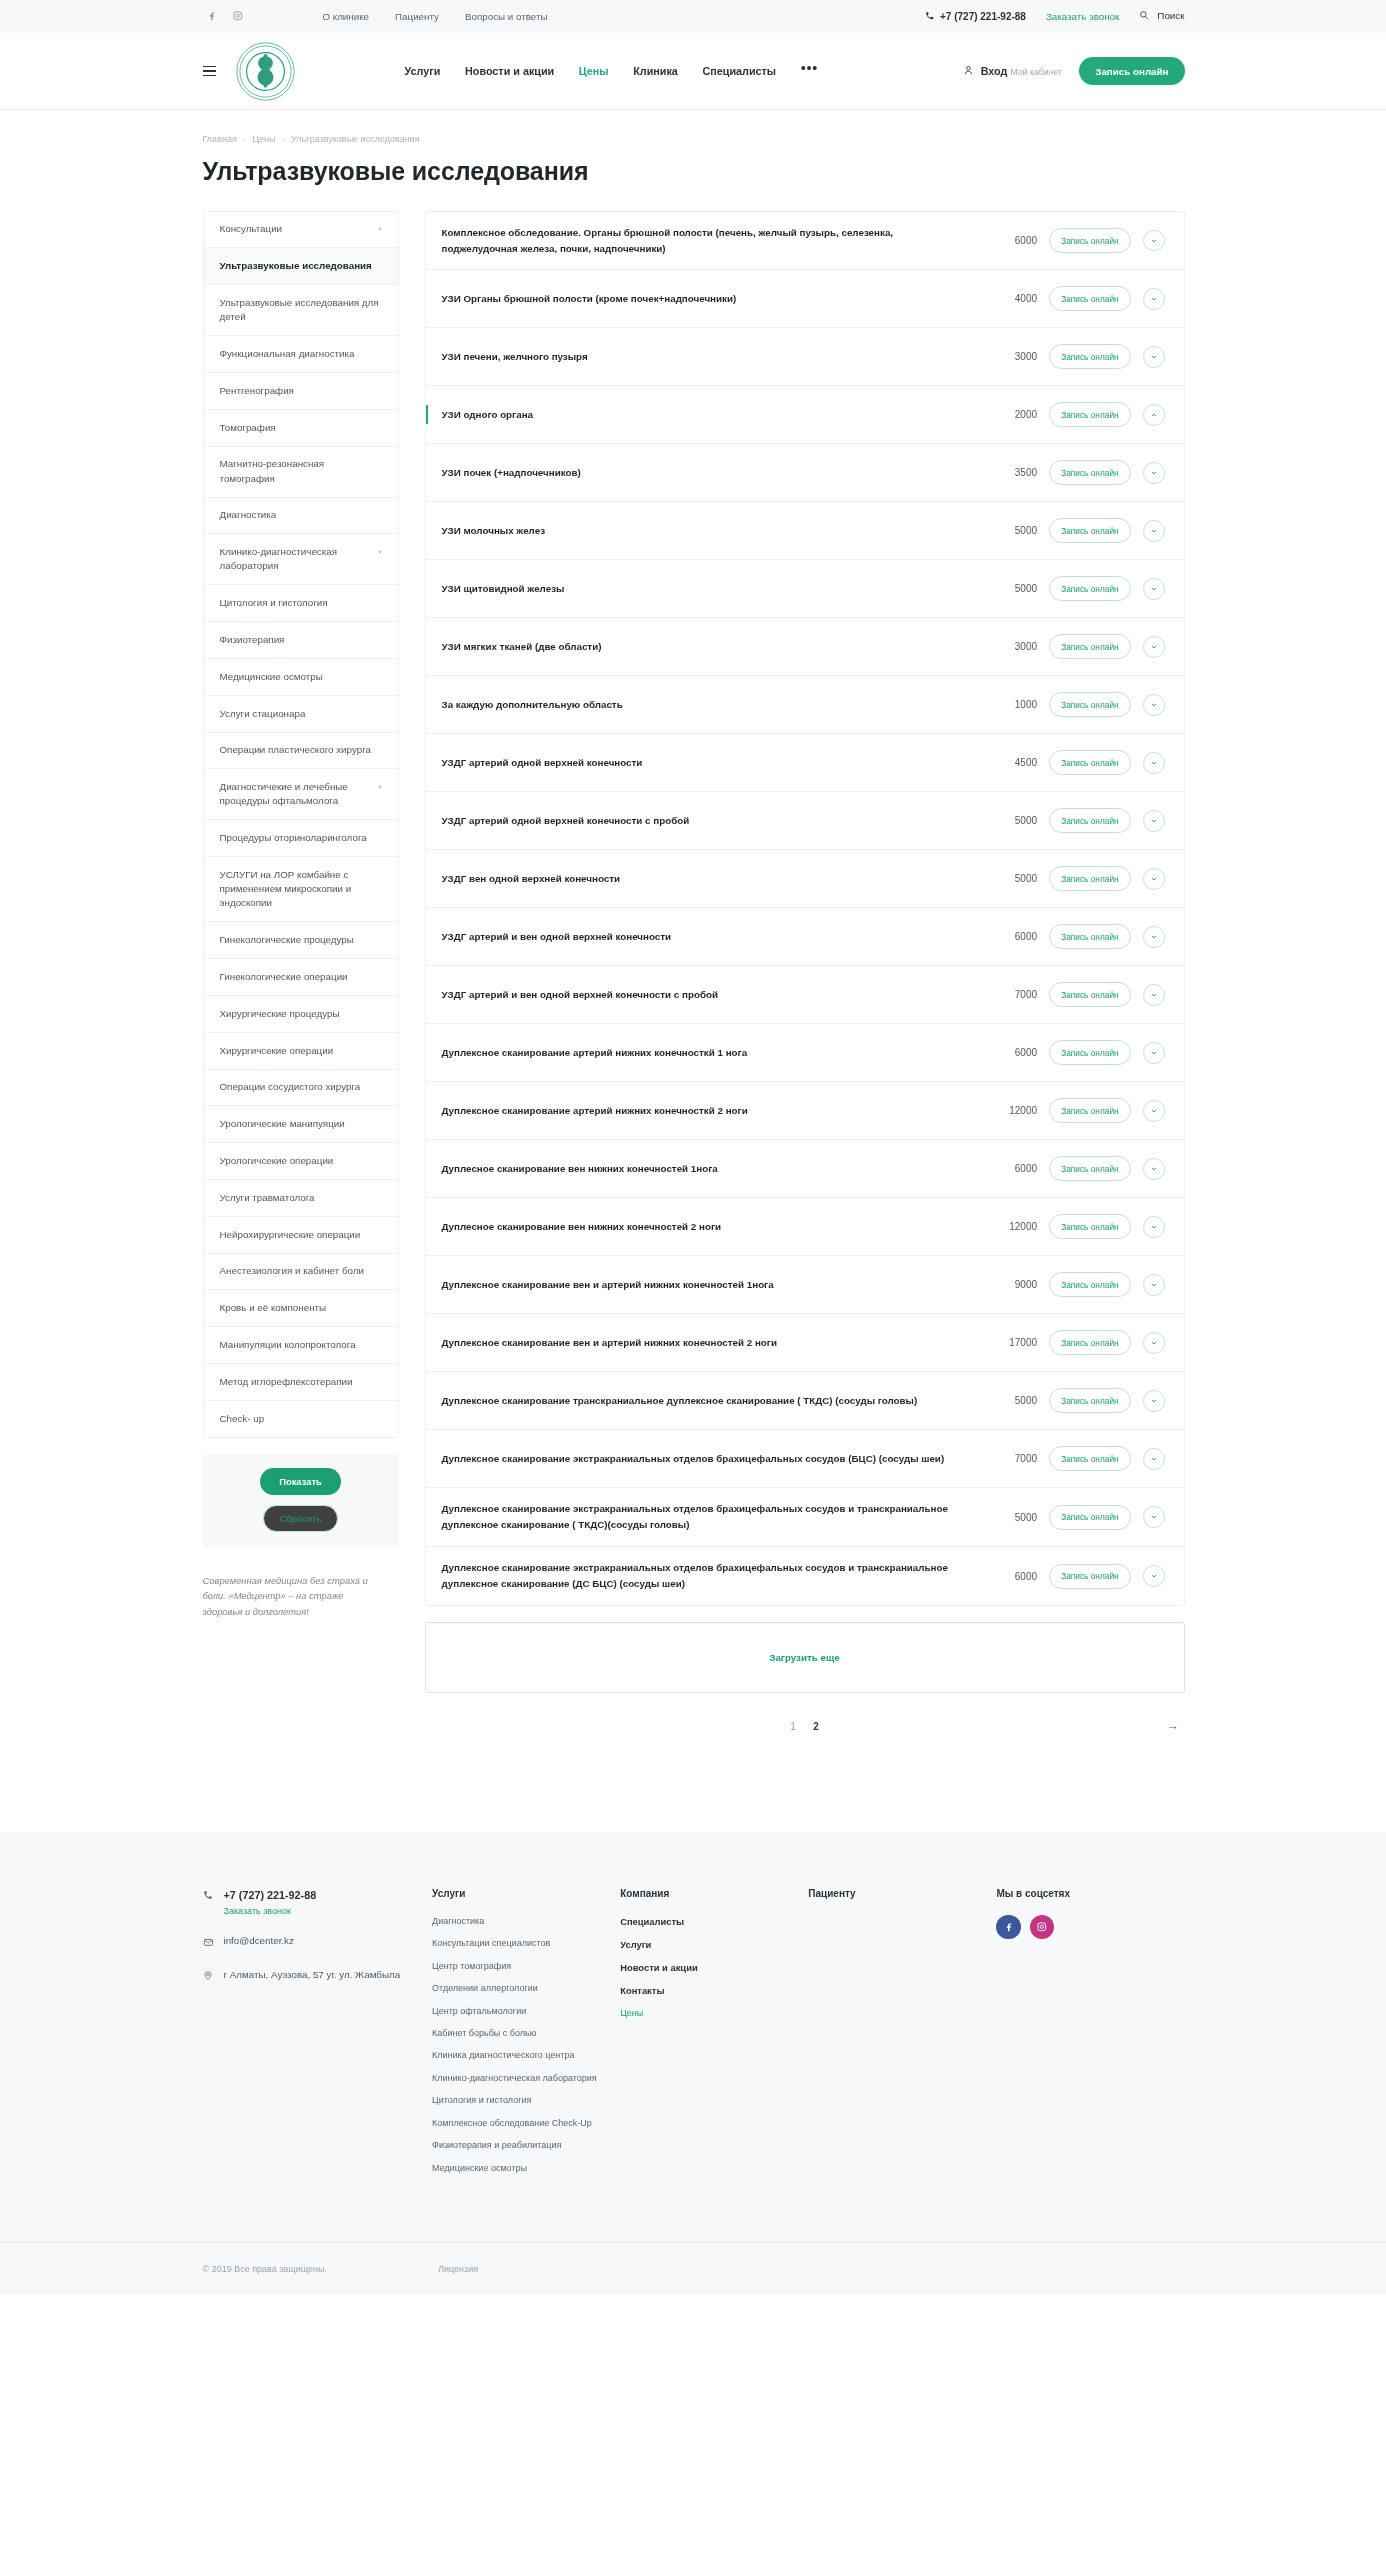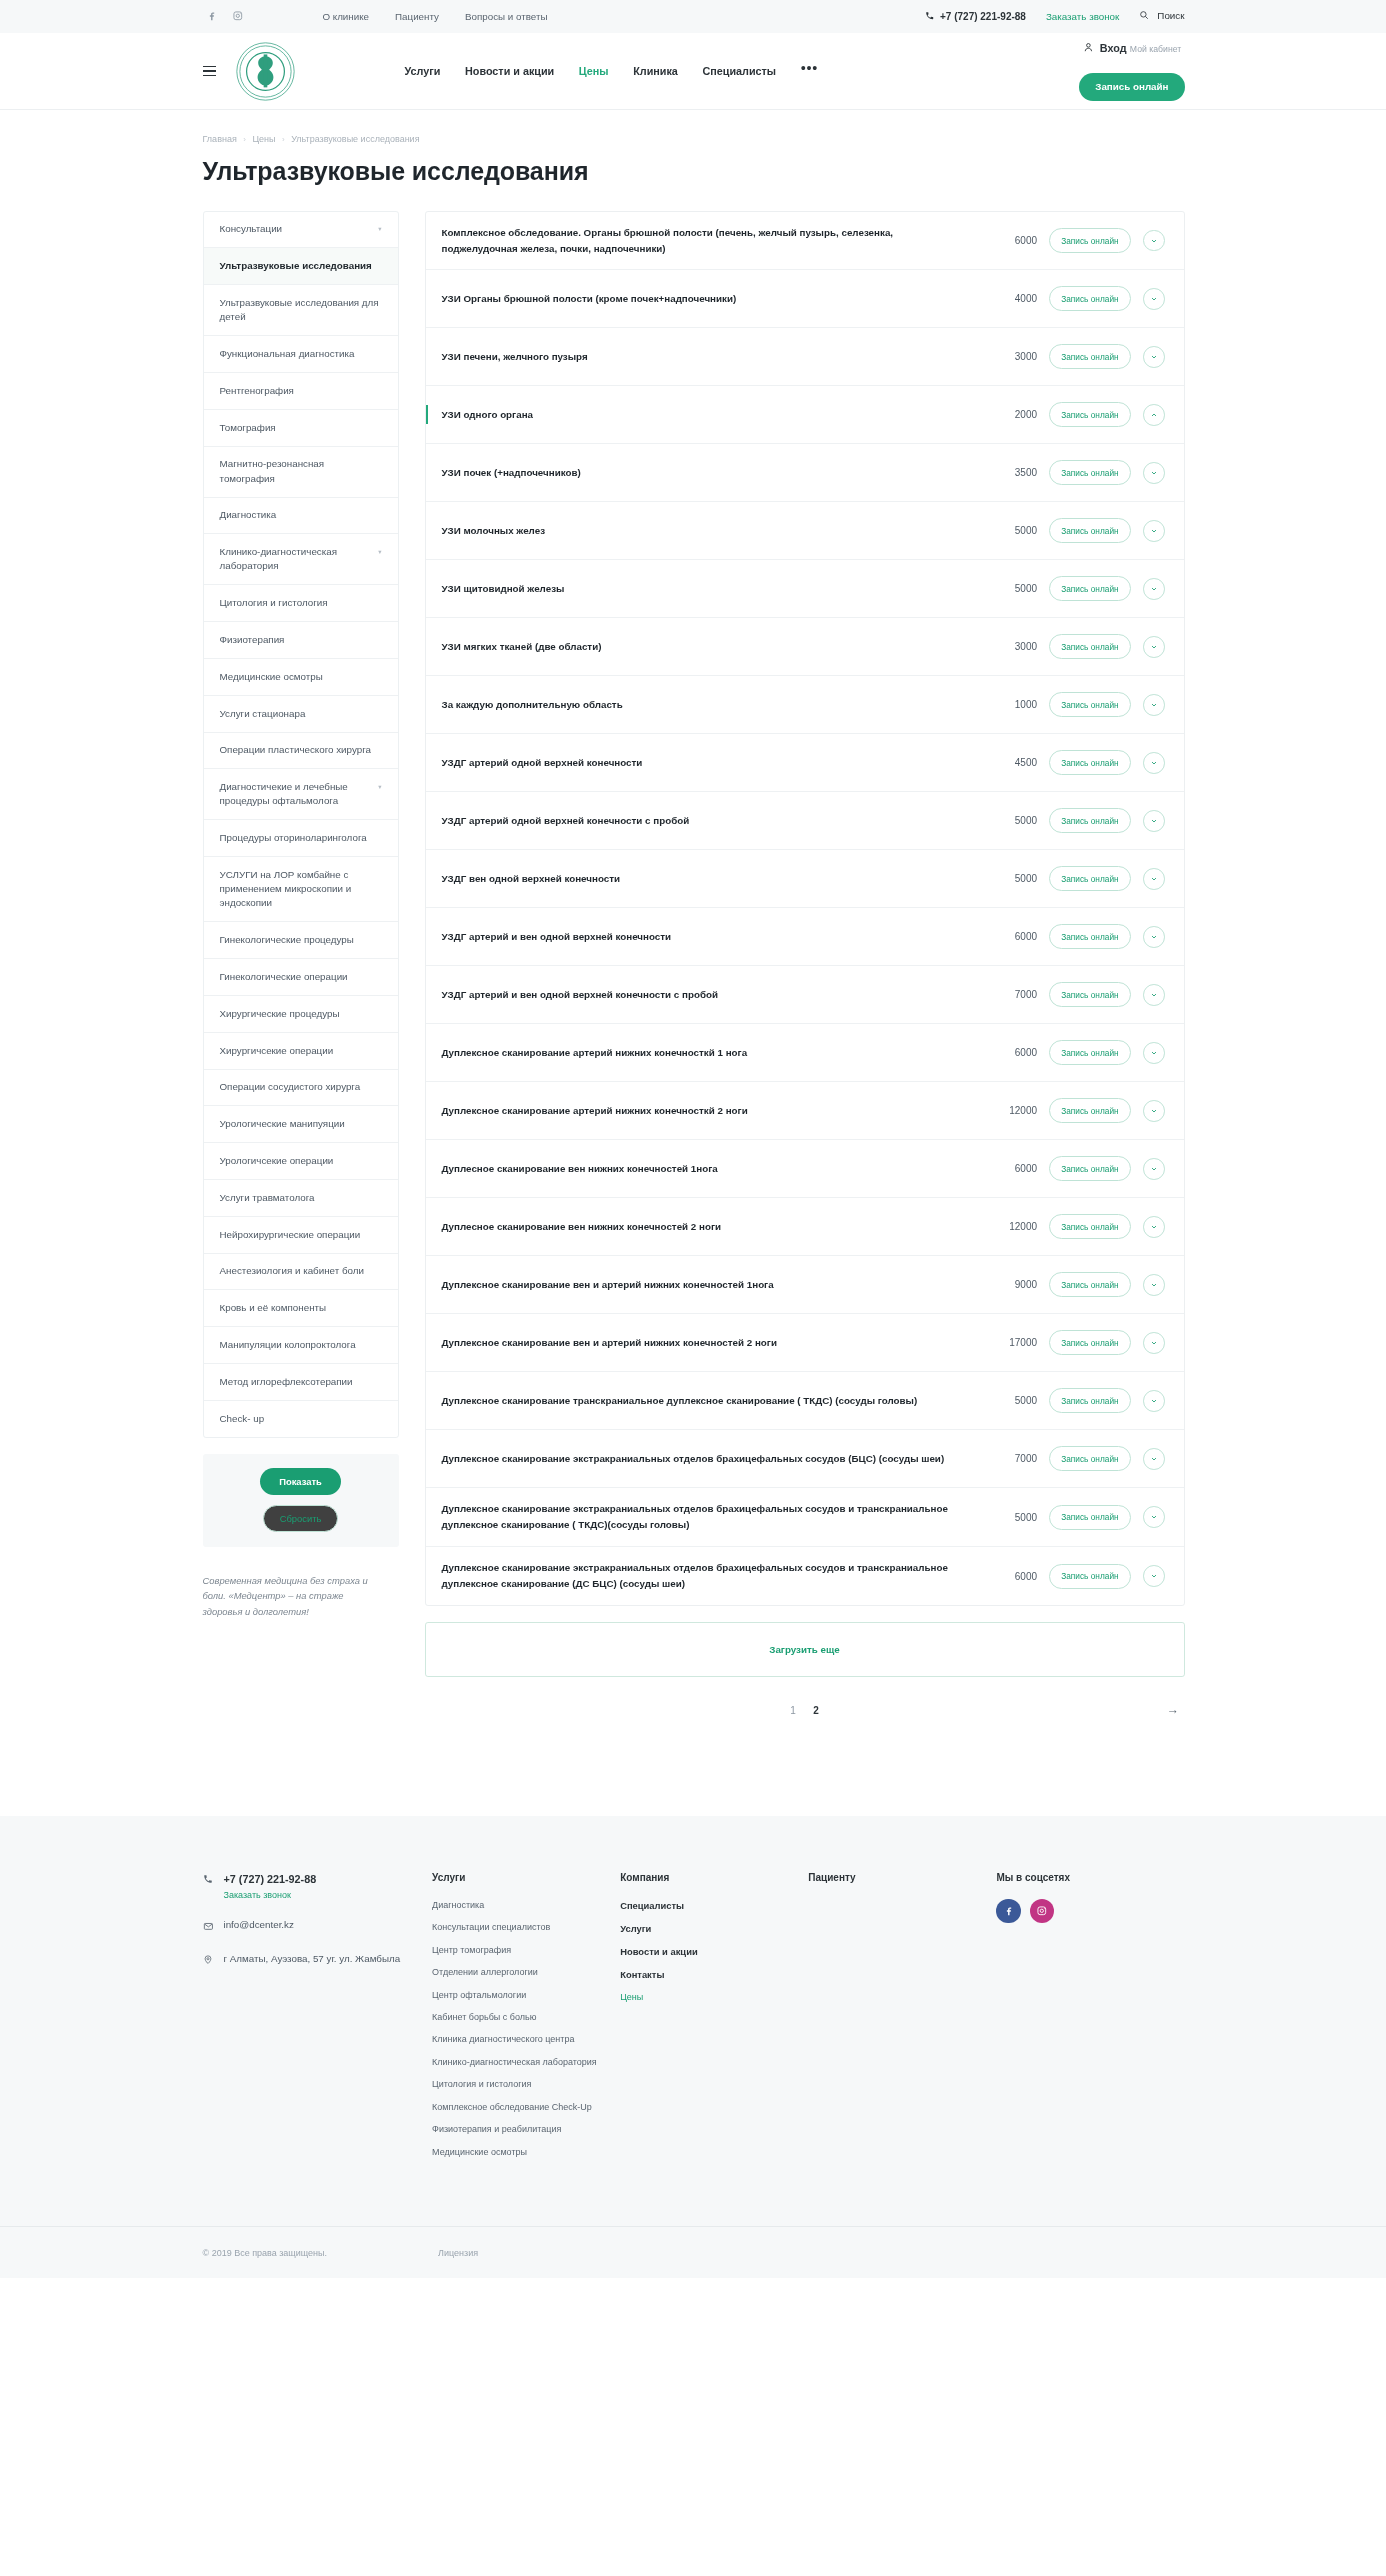--- a/index.html
+++ b/index.html
@@ -60,21 +60,21 @@
     width: 982px; margin: 0 auto; height: 77px;
     display: flex; align-items: center; position: relative;
   }
   .burger { display:flex; flex-direction:column; gap:2.9px; width:13px; cursor:pointer; margin-right: 19px;}
   .burger span { display:block; height:1.4px; background:#2c3338; width:100%; }
   .logo-wrap { width: 62px; height: 62px; display:flex; align-items:center; justify-content:center; }
   .mainnav { display:flex; gap: 24.6px; margin-left: 108px; align-items:center;}
   .mainnav a { color:#2c3338; text-decoration:none; font-size: 10.8px; font-weight: bold; }
   .mainnav a.active { color: #23a97c; }
   .dots { color:#2c3338; font-size: 14.4px; letter-spacing:0.7px; line-height: 7.2px; padding-bottom: 5.8px;}
-  .header-right { margin-left:auto; display:flex; align-items:center; gap:17.3px;flex-direction:column; }
+  .header-right { margin-left:auto; display:flex; align-items:center; gap:17.3px; }
   .login-box { display:flex; align-items:flex-start; gap:6.5px; }
   .login-text .l1 { font-size: 10.8px; font-weight: bold; color:#2c3338; line-height:1.15; }
   .login-text .l2 { font-size: 8.7px; color:#9aa4ae; line-height:1.4; }
   .btn-primary {
     background: #23a97c; color:#fff; border:none; border-radius: 17.3px;
     padding: 8.7px 16px; font-size: 9.8px; font-weight:bold; cursor:pointer;
     font-family: inherit;
   }
 
   
@@ -149,21 +149,21 @@
   .btn-more {
     background:#1a9e72; color:#fff; border:none; border-radius:16px;
     padding: 8px 16px; font-size:9px; font-weight:bold; cursor:pointer; font-family:inherit;
   }
   .btn-ask {
     background:#fff; color:#3c4750; border:0.7px solid #e3e8eb; border-radius:16px;
     padding: 7.2px 14.4px; font-size:9px; cursor:pointer; font-family:inherit;
   }
   .loadmore {
     margin-top: 16px; border:0.7px solid #cfe8de; border-radius:2.9px; background:#fff;
-    height: 55px; display:flex; align-items:center; justify-content:center;
+    height: 71px; display:flex; align-items:center; justify-content:center;
     color:#1a9e72; font-size:9.8px; font-weight:bold; cursor:pointer;text-align:center;
   }
   .pager {
     margin-top: 21.7px; display:flex; align-items:center; justify-content:center;
     position:relative; height: 23px;
   }
   .pg { margin: 0 8.7px; font-size:10px; color:#8d98a3; cursor:pointer; text-decoration:none; }
   .pg.active { color:#2c3338; font-weight:bold; }
   .pg-next { position:absolute; right: 5.8px; color:#5a6570; font-size:12.3px; cursor:pointer; }
 

